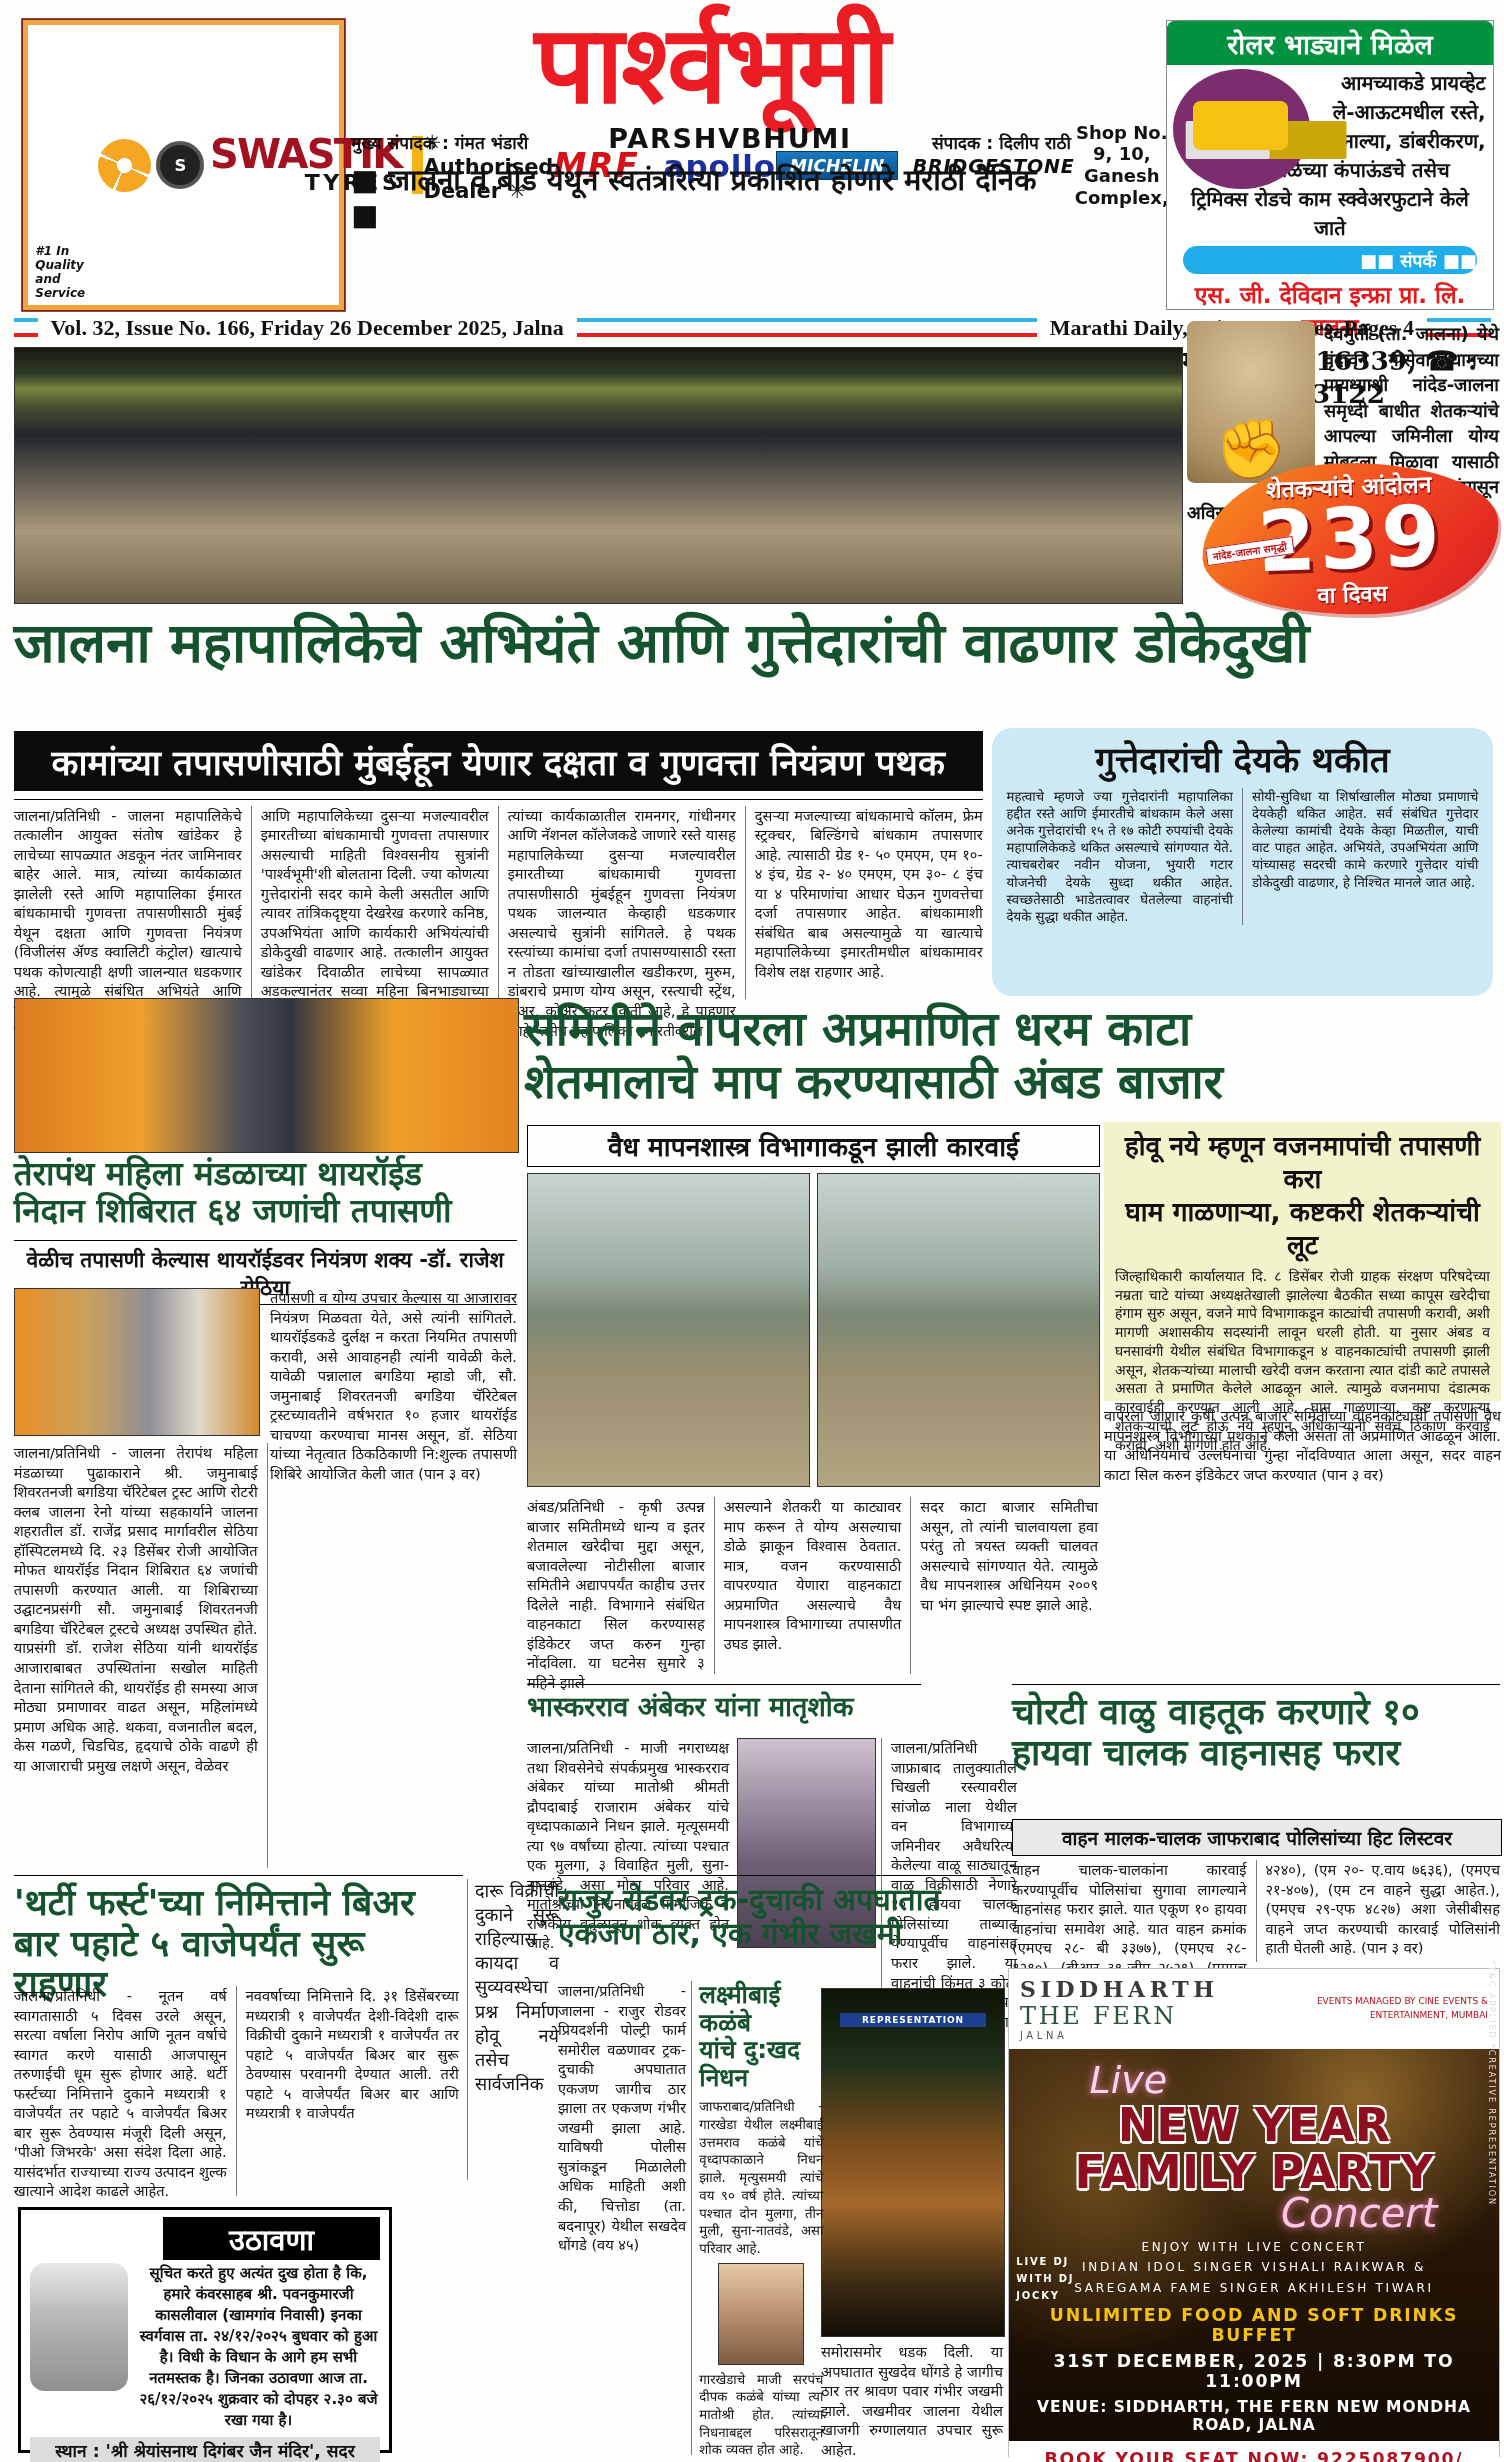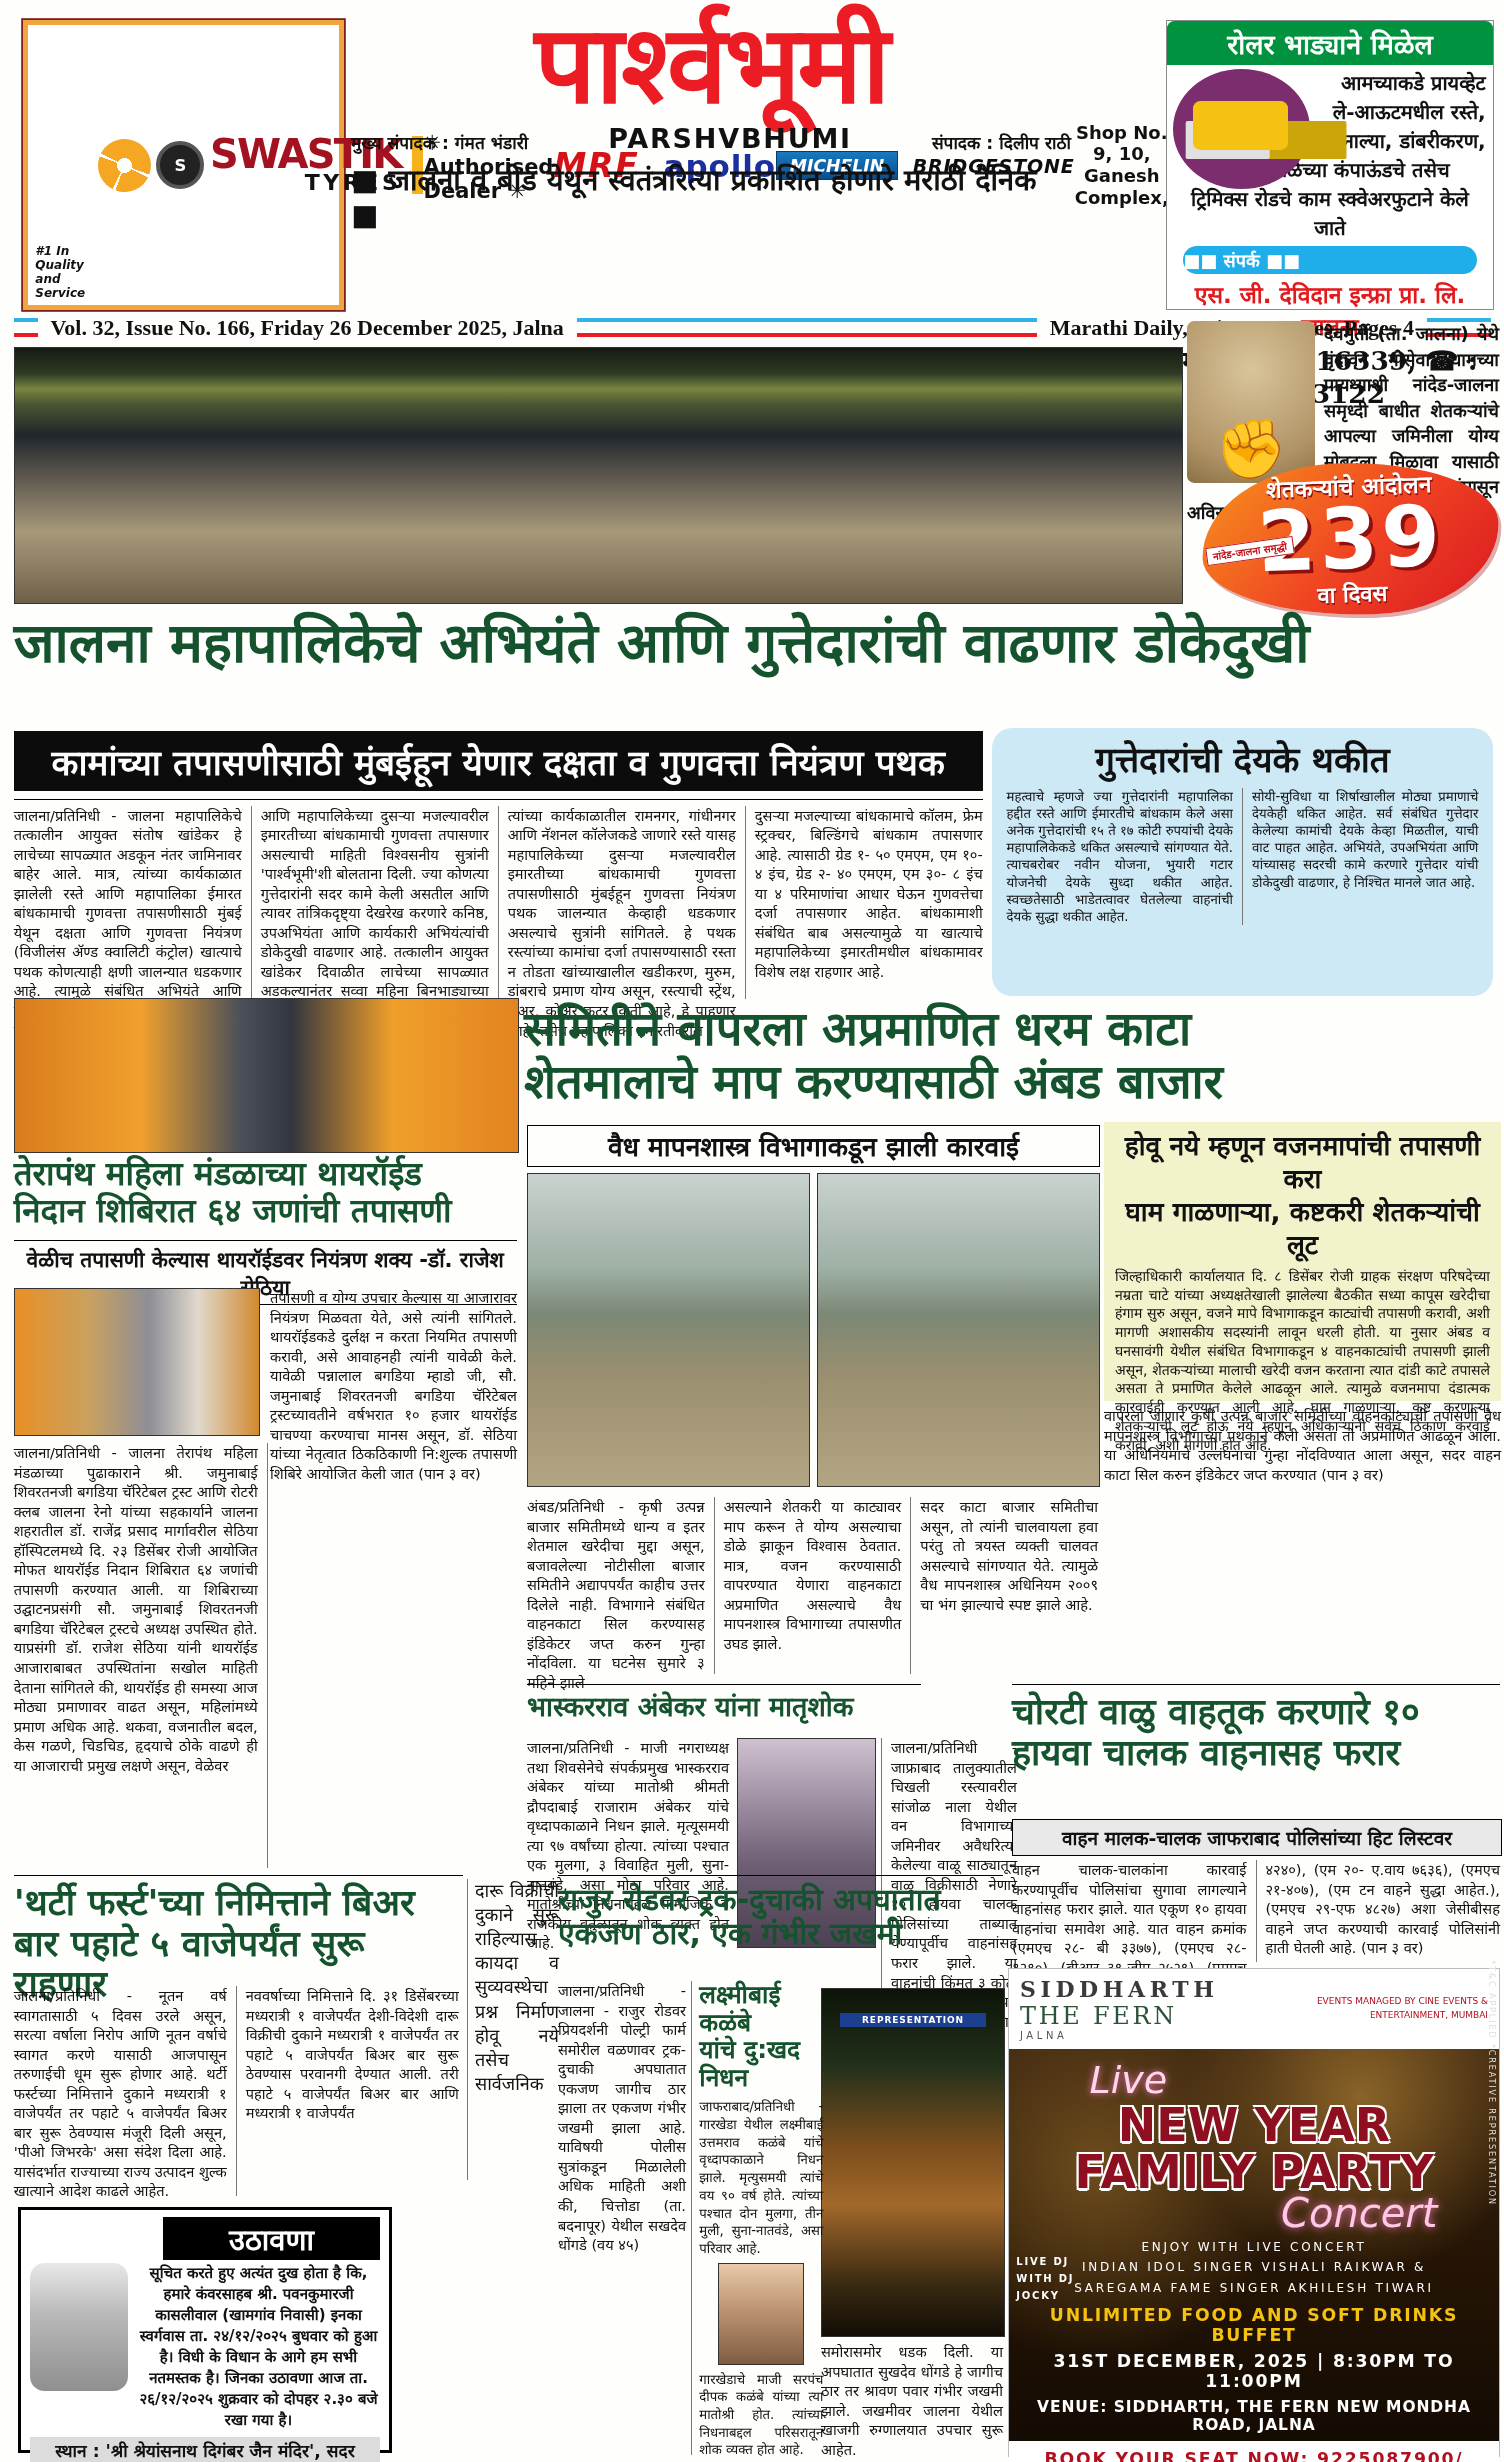--- a/index.html
+++ b/index.html
@@ -47,21 +47,21 @@
   .mast-tag{font-size:29px;font-weight:bold;text-align:left;margin-top:5.5px}
   .roller{border:1.8px solid #8a8a8a;background:#fff;box-sizing:border-box;display:flex;flex-direction:column}
   .ro-head{background:#00923f;color:#fff;font-weight:bold;font-size:27px;text-align:center;
            border-radius:7.3px 7.3px 0 0;padding:3.6px 0}
   .ro-body{position:relative;flex:1;padding:3.6px 7.3px}
   .ro-circle{position:absolute;left:5.5px;top:3.6px;width:137px;height:120px;background:#7b2d6e;border-radius:50%}
   .ro-machine{position:absolute;left:25.5px;top:36px;width:95px;height:49px;background:#f5c211;border-radius:7.3px;
               box-shadow:-12.8px 14.6px 0 -5.5px #e0e0e0,64px 14.6px 0 -5.5px #caa60a}
   .ro-l1{font-size:20px;font-weight:bold;text-align:right;line-height:1.45}
   .ro-l2{font-size:20px;font-weight:bold;text-align:center;line-height:1.45}
-  .ro-pill{background:#1faee9;color:#fff;font-size:18px;font-weight:bold;text-align:left;
+  .ro-pill{background:#1faee9;color:#fff;font-size:18px;font-weight:bold;text-align:right;
            border-radius:16.4px;padding:1.8px 0;margin:3.6px 9px}
   .ro-co{color:#e21a1d;font-size:23px;font-weight:bold;text-align:center}
   .ro-ph{font-size:26.4px;font-weight:bold;text-align:center;font-family:"DejaVu Serif",serif}
   .dateline{display:flex;align-items:center;gap:12.8px;font-family:"Liberation Serif",serif;
             font-size:22px;font-weight:bold}
   .rules{flex:1;height:11px;border-top:4.6px solid #2fb3e8;border-bottom:4.6px solid #ec1c24}
   .rules.short{flex:0 0 64px}
   .flagicon{width:24px;height:11px;border-top:4.6px solid #2fb3e8;border-bottom:4.6px solid #ec1c24}
   
   .lead-photo{background:linear-gradient(180deg,#151b12 0%,#2e3a25 10%,#77853f 16%,#4a5632 22%,

